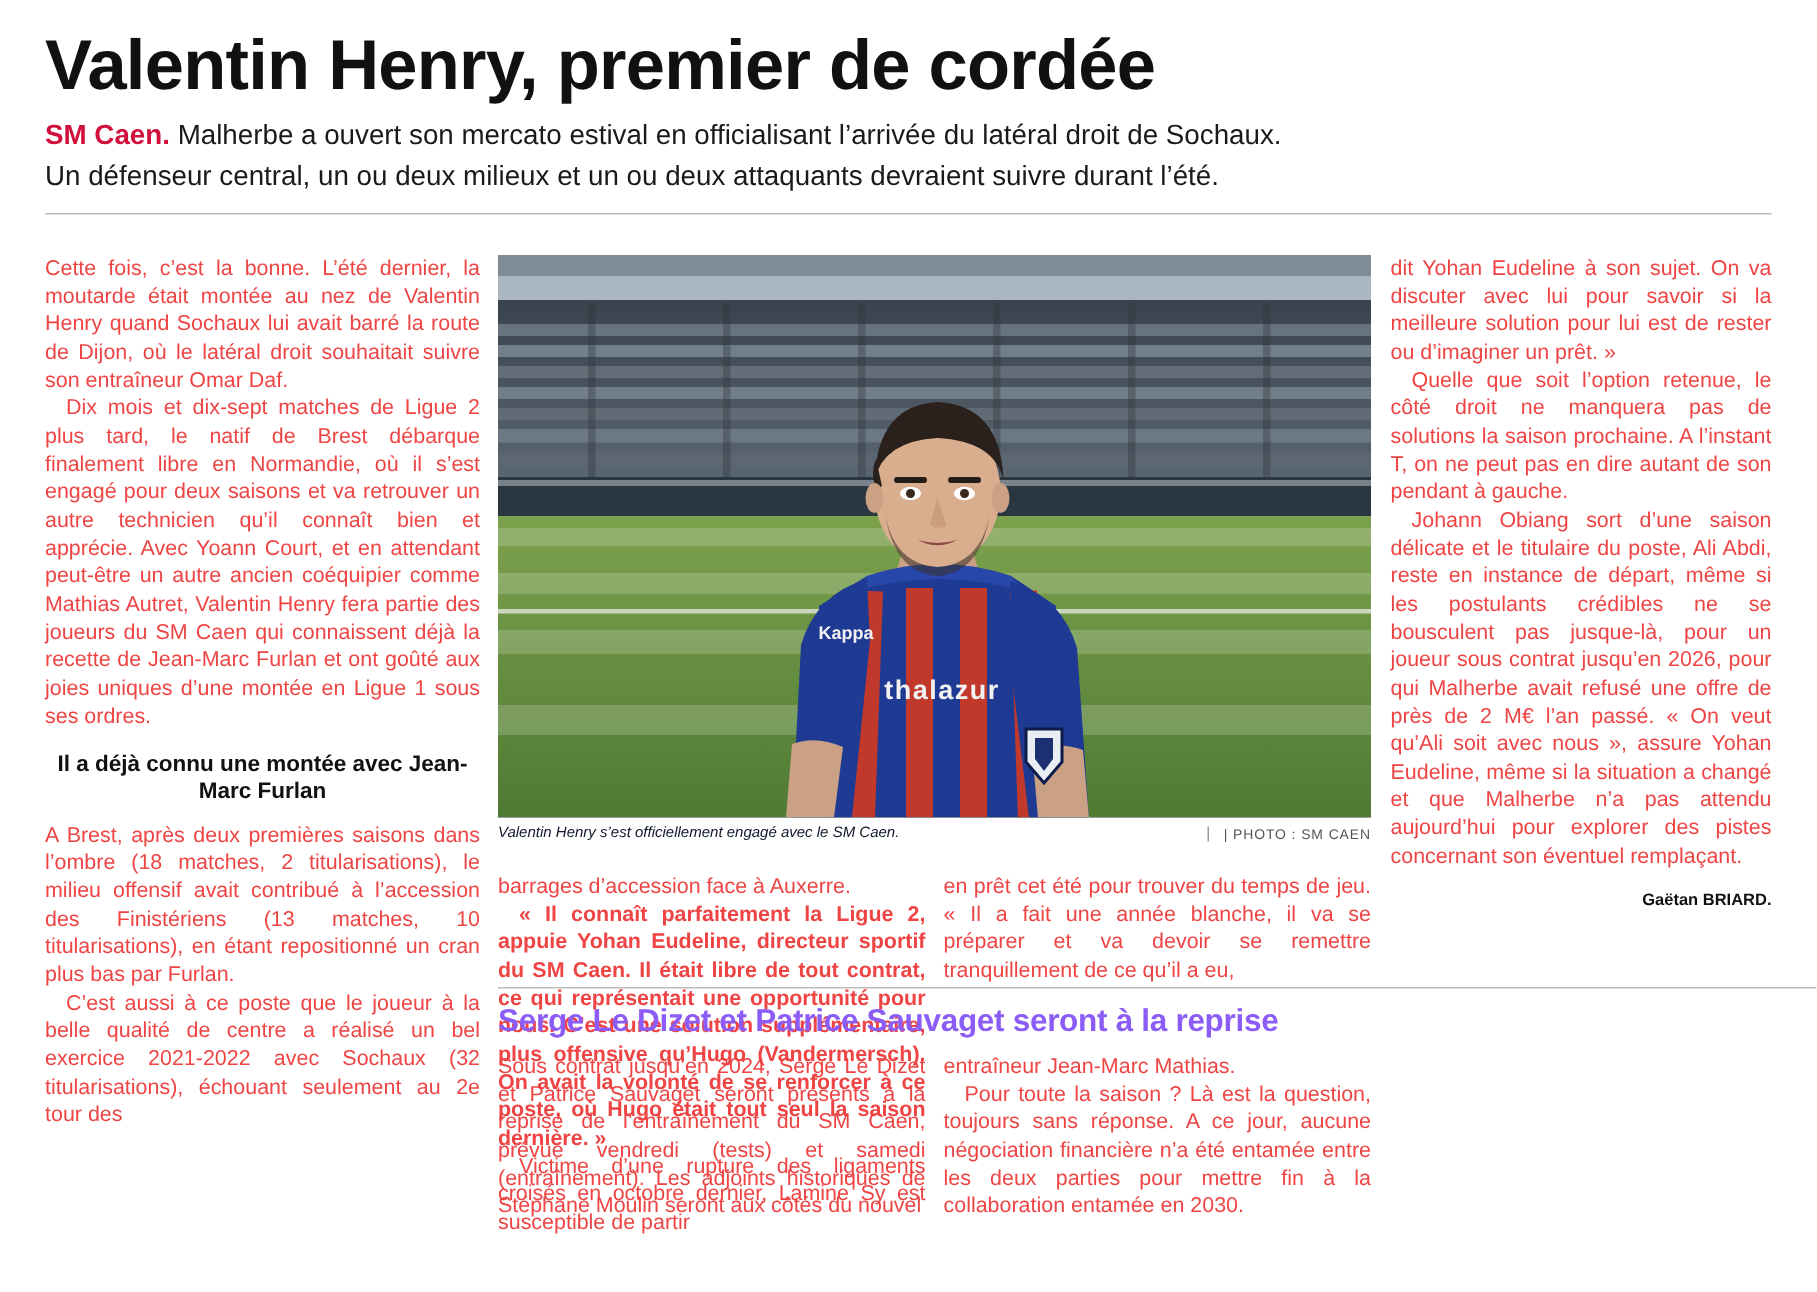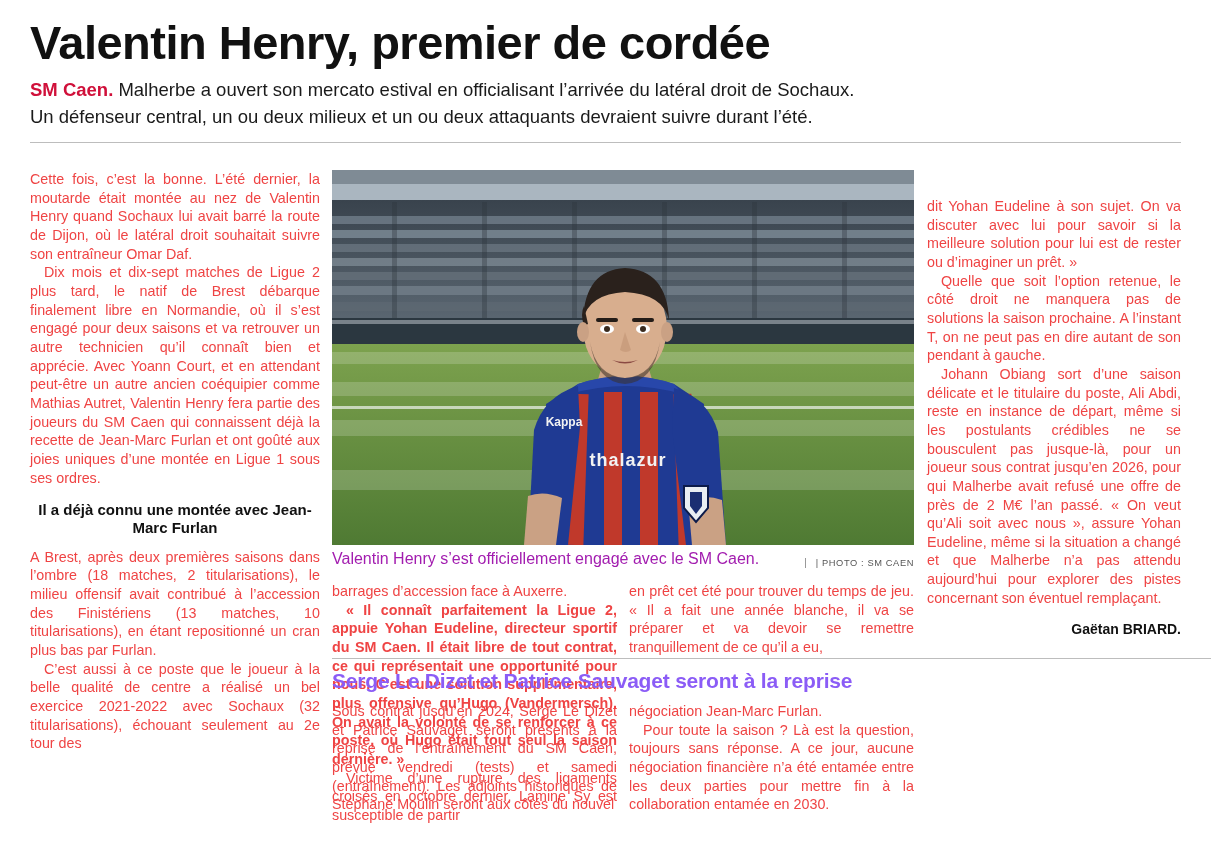--- a/index.html
+++ b/index.html
@@ -52,21 +52,21 @@
     width: 1151px;
     height: 700px;
   }
 
   
   .col {
     position: absolute;
     top: 0;
   }
   .col-left  { left: 0px;   width: 290px; }
-  .col-right { left: 897px; width: 254px; margin-top: 27px; }
+  .col-right { left: 897px; width: 254px; }
 
   p {
     margin: 0 0 0 0;
     font-size: 14.3px;
     line-height: 1.305;
     text-align: justify;
     text-justify: inter-word;
     hyphens: auto;
     color: #ef4444;
   }
@@ -100,22 +100,23 @@
   }
   .photo svg { display: block; }
   .caption-row {
     display: flex;
     align-items: flex-end;
     justify-content: space-between;
     margin-top: 5px;
     padding-bottom: 3px;
   }
   .caption {
-    font-size: 16px;
-    color: #a21caf;
+    font-size: 10px;
+    font-style: italic;
+    color: #0f172a;
   }
   .credit {
     font-size: 9.3px;
     letter-spacing: 0.6px;
     color: #555;
     white-space: nowrap;
     padding-left: 10px;
     border-left: 1px solid #999;
     margin-left: 8px;
     line-height: 1.1;
@@ -156,21 +157,21 @@
     letter-spacing: -0.2px;
   }
   .sec-cols { position: relative; height: 180px; }
   .sec-col { position: absolute; top: 0; width: 285px; }
   .sec-col-a { left: 0; }
   .sec-col-b { left: 297px; }
   .sec-col-c { left: 595px; width: 284px; }
 
   .byline {
     text-align: right;
-    font-size: 14px;
+    font-size: 11px;
     font-weight: bold;
     margin-top: 14px;
     color: #111;
   }
 </style>
 </head>
 <body>
 
 <div class="page">
 
@@ -334,21 +335,21 @@
     </div>
 
     <div class="sec-article">
       <div class="sec-rule"></div>
       <h2 class="sec-head">Serge Le Dizet et Patrice Sauvaget seront à la reprise</h2>
       <div class="sec-cols">
         <div class="sec-col sec-col-a">
           <p class="noindent">Sous contrat jusqu’en 2024, Serge Le Dizet et Patrice Sauvaget seront présents à la reprise de l’entraînement du SM Caen, prévue vendredi (tests) et samedi (entraînement). Les adjoints historiques de Stéphane Moulin seront aux côtés du nouvel</p>
         </div>
         <div class="sec-col sec-col-b">
-          <p class="noindent">négociation Jean-Marc Furlan.</p>
+          <p class="noindent">entraîneur Jean-Marc Mathias.</p>
           <p>Pour toute la saison ? Là est la question, toujours sans réponse. A ce jour, aucune négociation financière n’a été entamée entre les deux parties pour mettre fin à la collaboration entamée en 2030.</p>
         </div>
         <div class="sec-col sec-col-c"></div>
       </div>
     </div>
 
   </div>
 </div>
 
 </body></html>

